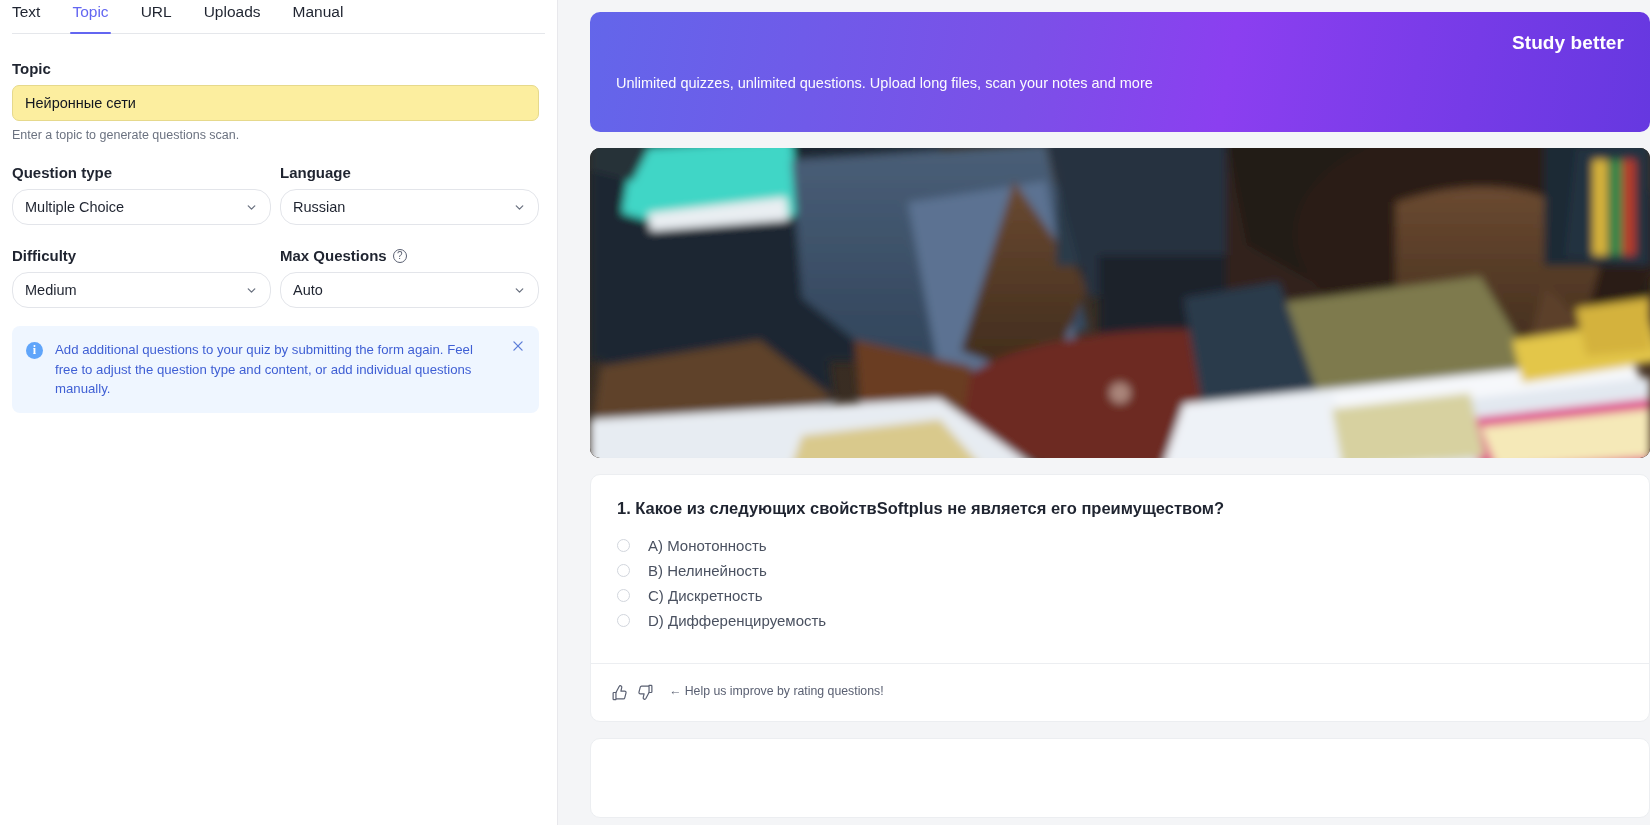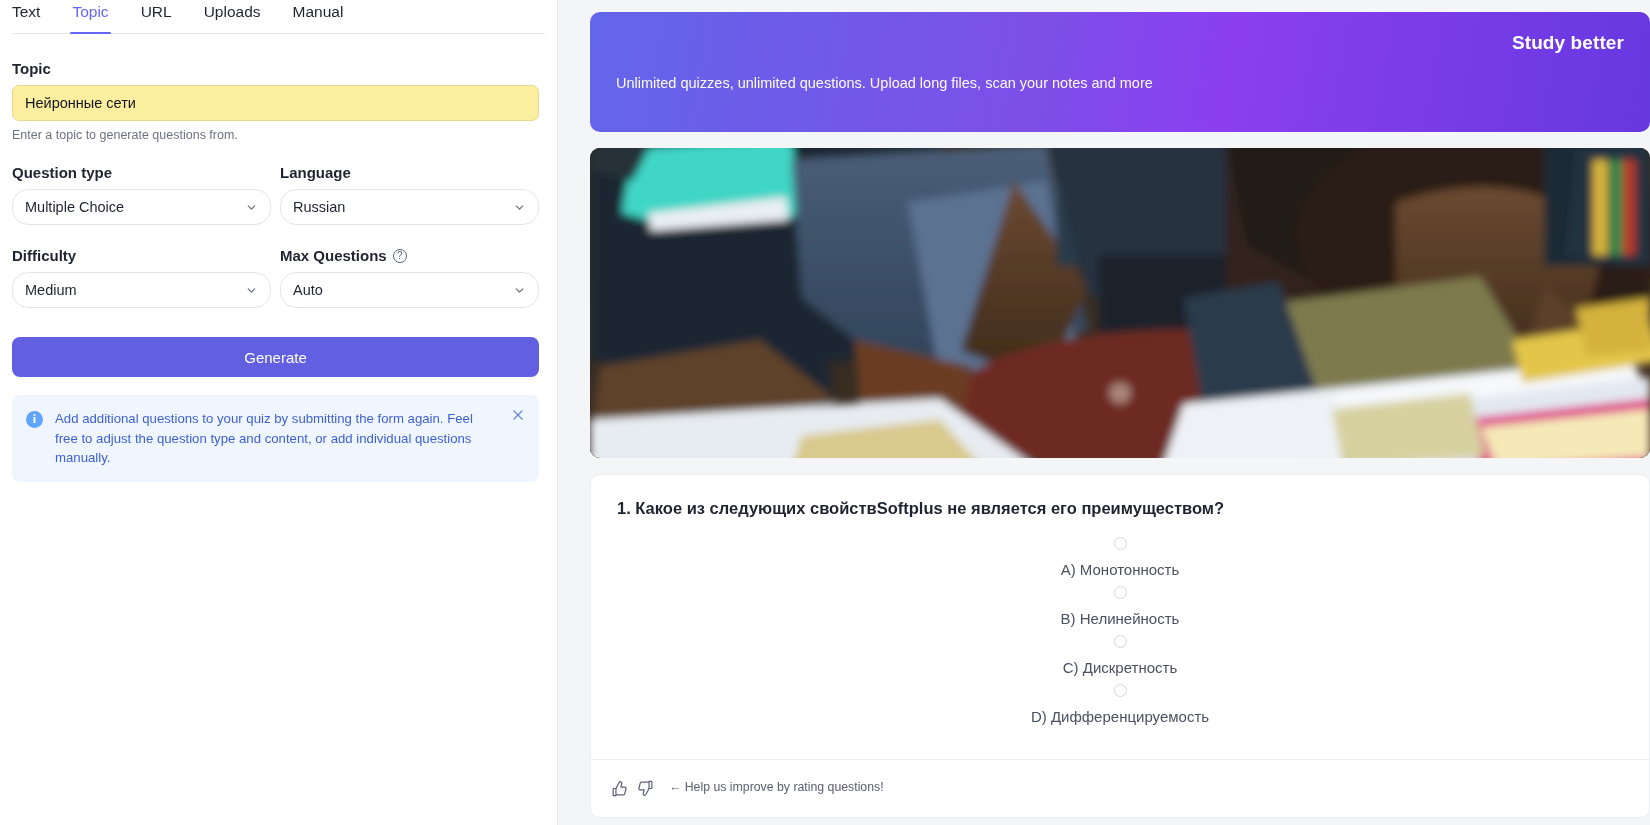--- a/index.html
+++ b/index.html
@@ -213,24 +213,23 @@
   .q-title {
     font-size: 16.5px;
     font-weight: bold;
     color: #1f2430;
     margin: 0 0 18px 0;
     line-height: 22px;
   }
   .option {
     display: flex;
     align-items: center;
-    gap: 11px;
+    gap: 18px;
     margin-bottom: 8px;
     cursor: pointer;
-    flex-direction: column;
   }
   .radio {
     width: 13px; height: 13px;
     border: 1.4px solid #d2d6dd;
     border-radius: 50%;
     flex: 0 0 13px;
     background: #fff;
   }
   .option-text {
     font-size: 15px;
@@ -272,21 +271,21 @@
       <div class="tab"><span>Manual</span></div>
     </div>
 
     <div class="section-topic">
       <div class="field-label">
         <span>Topic</span>
       </div>
       <div class="text-input">
         <span>Нейронные сети</span>
       </div>
-      <div class="help-text">Enter a topic to generate questions from.</div>
+      <div class="help-text">Enter a topic to generate questions scan.</div>
     </div>
 
     <div class="row-2">
       <div class="col">
         <div class="field-label">
           <span>Question type</span>
         </div>
         <div class="select">
           <span>Multiple Choice</span>
           <span class="chev">
@@ -334,23 +333,20 @@
           <span>Auto</span>
           <span class="chev">
             <svg viewBox="0 0 24 24" fill="none" stroke="currentColor" stroke-width="2.4" stroke-linecap="round" stroke-linejoin="round">
                 <polyline points="6 9 12 15 18 9"></polyline>
               </svg>
           </span>
         </div>
       </div>
     </div>
 
-    <div class="generate-btn">
-      <span>Generate</span>
-    </div>
 
     <div class="alert">
       <div class="alert-icon">i</div>
       <div class="alert-text">
         <span>Add additional questions to your quiz by submitting the form again.</span>
         <span>Feel free to adjust the question type and content, or add individual</span>
         <span>questions manually.</span>
       </div>
       <span class="alert-close">
         <svg viewBox="0 0 24 24" fill="none" stroke="currentColor" stroke-width="2.2" stroke-linecap="round">

